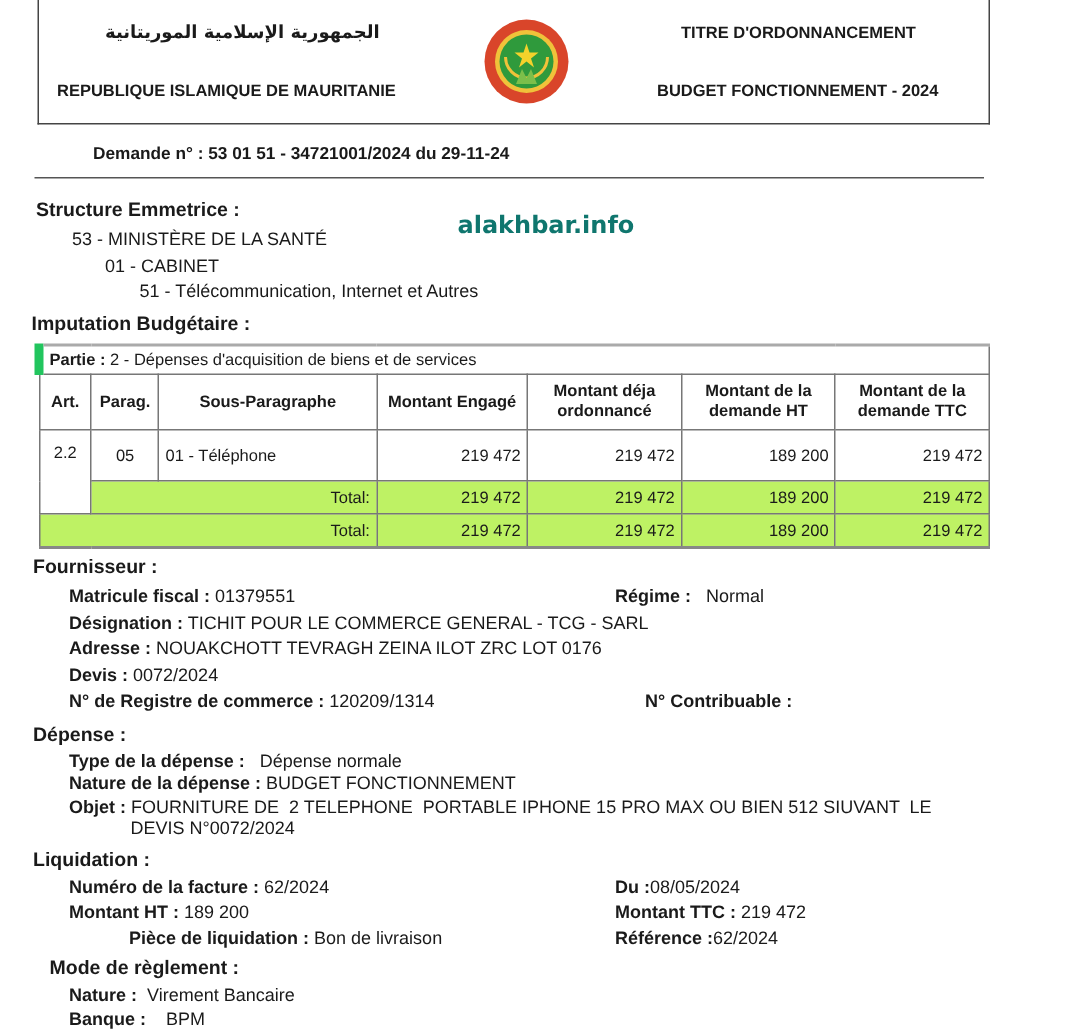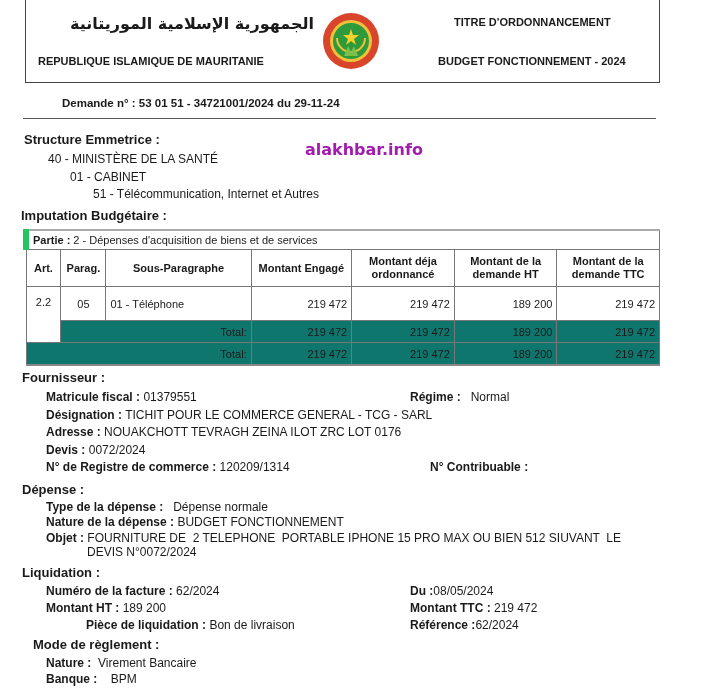--- a/index.html
+++ b/index.html
@@ -1,36 +1,36 @@
 <!DOCTYPE html>
 <html><head>
 <meta charset="utf-8">
 <style>
   html, body { margin:0; padding:0; background:#ffffff; }
   body { width:720px; height:689px; position:relative; overflow:hidden;
          font-family:"Liberation Sans", sans-serif; color:#1a1a1a; }
   .abs { position:absolute; }
   .hdr-box { left:25px; top:-2px; width:635px; height:85px; border:1.5px solid #444; border-top:none; box-sizing:border-box; }
-  .hdr-ar { left:70px; top:14px; font-family:"DejaVu Sans", sans-serif; font-size:16px; font-weight:bold; direction:rtl; }
+  .hdr-ar { left:70px; top:14px; font-family:"DejaVu Sans", sans-serif; font-size:12px; font-weight:bold; direction:rtl; }
   .hdr-left { left:38px; top:55px; font-size:11px; font-weight:bold; }
   .hdr-right1 { left:454px; top:16px; font-size:11px; font-weight:bold; }
   .hdr-right2 { left:438px; top:55px; font-size:11px; font-weight:bold; }
   .emblem { left:322px; top:12px; width:58px; height:58px; }
   .demande { left:23px; top:97px; font-size:11.5px; font-weight:bold;padding-left:39px; }
   .rule { left:23px; top:118px; width:633px; height:0; border-top:1.5px solid #555; }
-  .watermark { left:305px; top:140px; font-family:"DejaVu Sans", sans-serif; font-size:16px; font-weight:bold; color:#a21caf; }
+  .watermark { left:305px; top:140px; font-family:"DejaVu Sans", sans-serif; font-size:16px; font-weight:bold; color:#0f766e; }
   .sec { font-size:13px; font-weight:bold; }
   .txt { font-size:12px; }
   .lbl { font-weight:bold; }
   table.imp { position:absolute; left:23px; top:229px; width:637px; border-collapse:collapse; font-size:11px; }
   table.imp td, table.imp th { border:1px solid #777; padding:0 4px; }
   table.imp th { font-weight:bold; text-align:center; line-height:13px; height:36px; }
   .partie-row td { height:18px; border-top:2px solid #aaa !important; }
   .num { text-align:right; }
-  .grey { background:#0f766e; }
+  .grey { background:#bef264; }
   .tot-row td { height:21px; }
   .data-row td { height:33px; }
 </style>
 </head>
 <body>
 
 <div class="abs hdr-box"></div>
 <div class="abs hdr-ar">الجمهورية الإسلامية الموريتانية</div>
 <div class="abs hdr-left">REPUBLIQUE ISLAMIQUE DE MAURITANIE</div>
 <div class="abs hdr-right1">TITRE D'ORDONNANCEMENT</div>
@@ -43,21 +43,21 @@
   <polygon points="29,17 31,23 37,23 32,27 34,33 29,29 24,33 26,27 21,23 27,23" fill="#f3d22b"></polygon>
   <path d="M22 44 L26 34 L29 40 L32 34 L36 44 Z" fill="#7cbf4a"></path>
 </svg>
 
 <div class="abs demande">Demande n° : 53 01 51 - 34721001/2024 du 29-11-24</div>
 <div class="abs rule"></div>
 
 <div class="abs watermark">alakhbar.info</div>
 
 <div class="abs sec" style="left:24px;top:132px;">Structure Emmetrice :</div>
-<div class="abs txt" style="left:48px;top:152px;">40 - MINISTÈRE DE LA SANTÉ</div>
+<div class="abs txt" style="left:48px;top:152px;">53 - MINISTÈRE DE LA SANTÉ</div>
 <div class="abs txt" style="left:70px;top:170px;">01 - CABINET</div>
 <div class="abs txt" style="left:93px;top:187px;">51 - Télécommunication, Internet et Autres</div>
 
 <div class="abs sec" style="left:21px;top:208px;">Imputation Budgétaire :</div>
 
 <table class="imp">
   <tbody>
       <tr class="partie-row">
     <td colspan="7" style="border-left:6px solid #22c55e;">
       <span class="lbl">Partie :</span>

